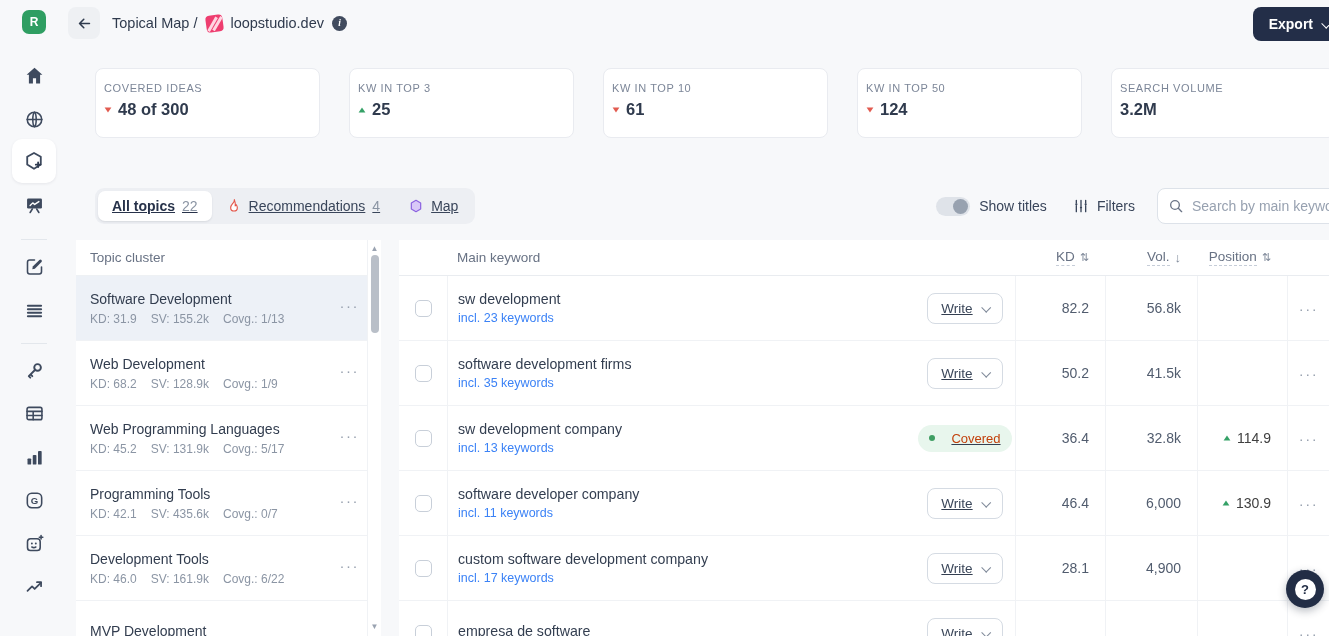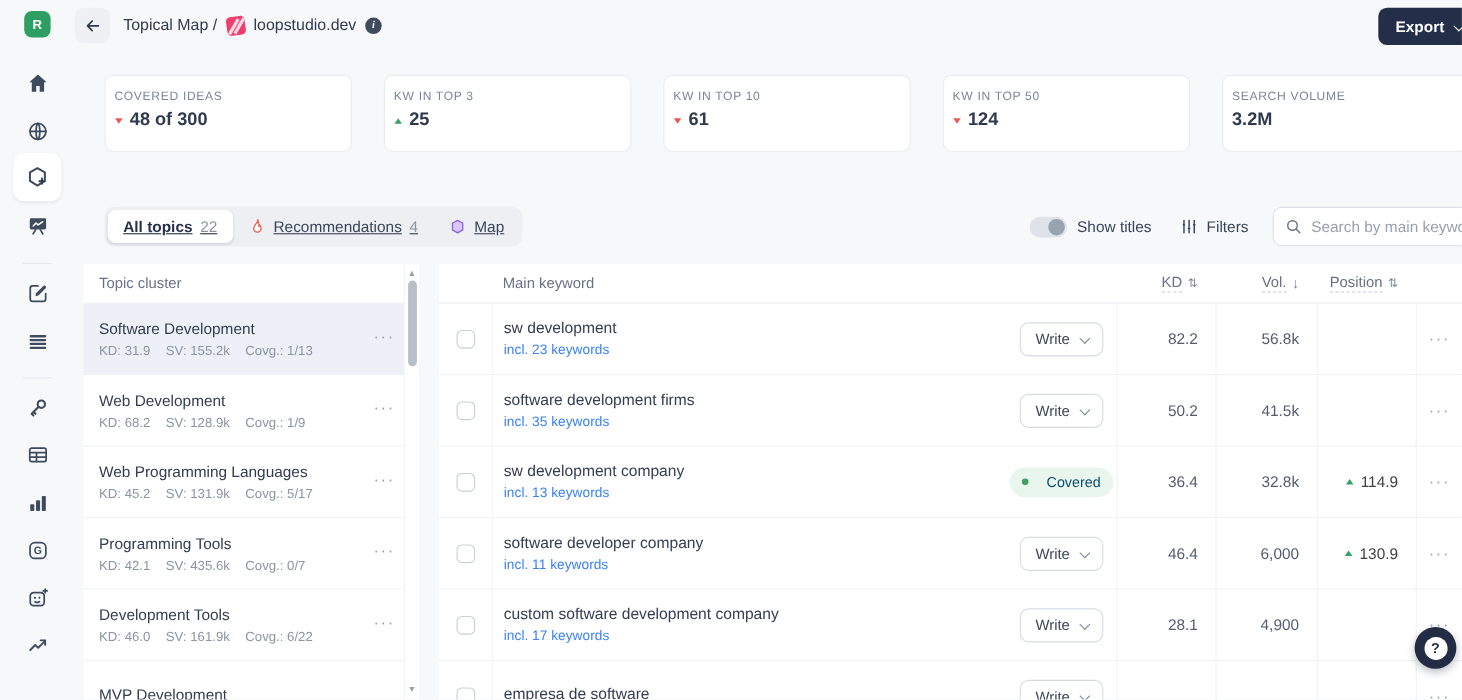--- a/index.html
+++ b/index.html
@@ -78,30 +78,30 @@
   .thead{height:36px;border-bottom:1px solid #e9ecf0;font-size:13.5px;color:#687284;}
   .hc{display:flex;align-items:center;}
   .hc.kwh{padding-left:10px;}
   .hc.num{justify-content:flex-end;padding-right:16px;gap:5px;cursor:pointer;}
   .hc.num .hl{border-bottom:1px dashed #c6cdd8;padding-bottom:1px;}
   .sortg{font-size:11px;color:#7d8798;}
   .trow{height:65px;border-bottom:1px solid #f0f2f5;}
   .cell{display:flex;align-items:center;}
   .c-check{justify-content:center;}
   .c-kw{flex-direction:column;align-items:flex-start;justify-content:center;padding-left:10px;border-left:1px solid #f0f2f5;}
-  .c-action{justify-content:center;}
+  .c-action{justify-content:center;text-decoration:underline;}
   .c-kd,.c-vol,.c-pos{justify-content:flex-end;padding-right:16px;font-size:14px;color:#515c6e;border-left:1px solid #f0f2f5;}
   .c-pos{gap:6px;color:#404040;}
   .c-menu{justify-content:center;border-left:1px solid #f0f2f5;}
   .c-menu .dots{position:static;transform:none;}
   .kw{font-size:14.2px;color:#333e50;margin-bottom:4px;cursor:pointer;}
   .kwsub{font-size:12.5px;color:#3b82f6;}
   .checkbox{width:17px;height:17px;border:1.5px solid #c8cfd9;border-radius:5px;background:#fff;display:inline-block;cursor:pointer;}
   .write-btn{display:flex;align-items:center;background:#fff;border:1px solid #d5dbe3;border-radius:8px;padding:7px 13px;font-size:13.5px;font-weight:500;color:#3a4659;cursor:pointer;font-family:inherit;}
-  .covered{display:flex;align-items:center;gap:16px;background:#e8f6ed;border-radius:14px;padding:6px 11px;font-size:13px;color:#0c4a6e;}
+  .covered{display:flex;align-items:center;gap:16px;background:#e8f6ed;border-radius:14px;padding:6px 11px;font-size:13px;color:#c2410c;}
   .covered .dot{width:6px;height:6px;border-radius:50%;background:#3f9e63;}
 
   
   .help-btn{position:absolute;left:1286px;top:570px;width:38px;height:38px;border-radius:50%;background:#222d45;display:flex;align-items:center;justify-content:center;box-shadow:0 3px 8px rgba(20,30,50,.3);cursor:pointer;z-index:20;}
   .help-inner{width:21px;height:21px;border-radius:50%;background:#fff;color:#222d45;font-size:13px;font-weight:700;display:flex;align-items:center;justify-content:center;}
 </style>
 </head>
 <body>
 
 <div class="sidebar">

